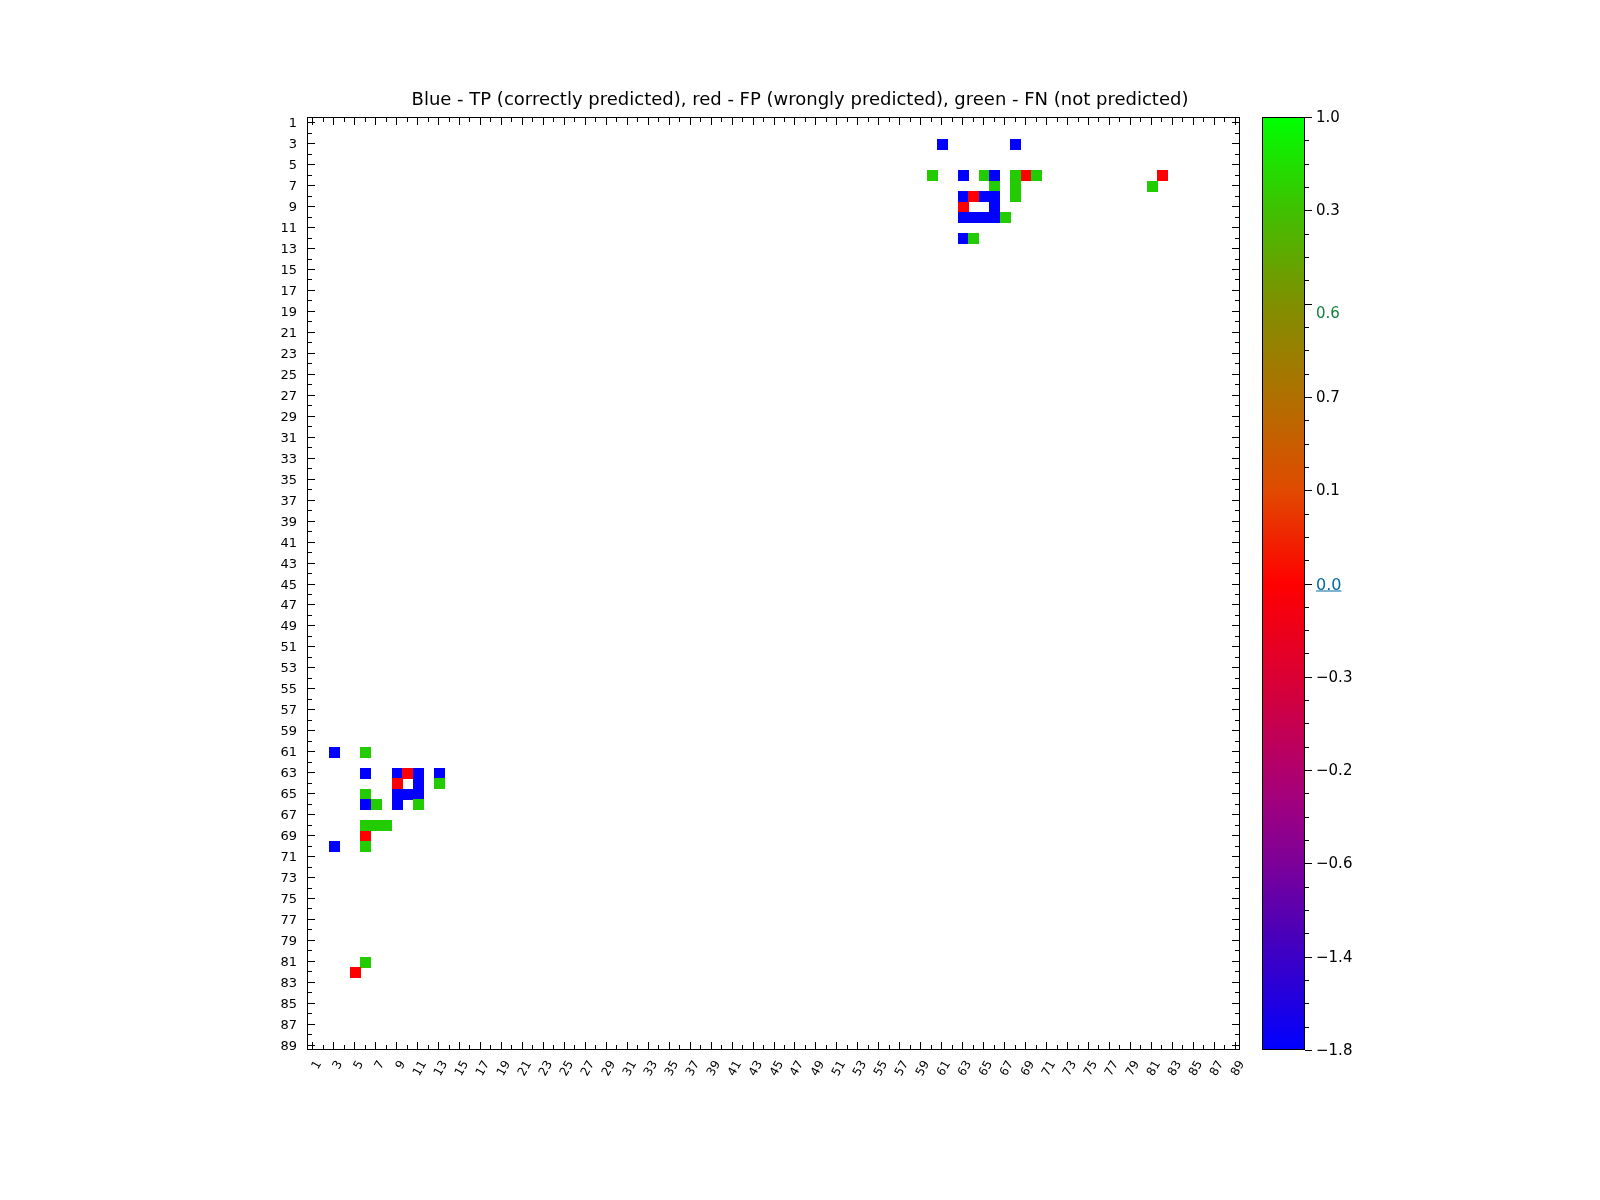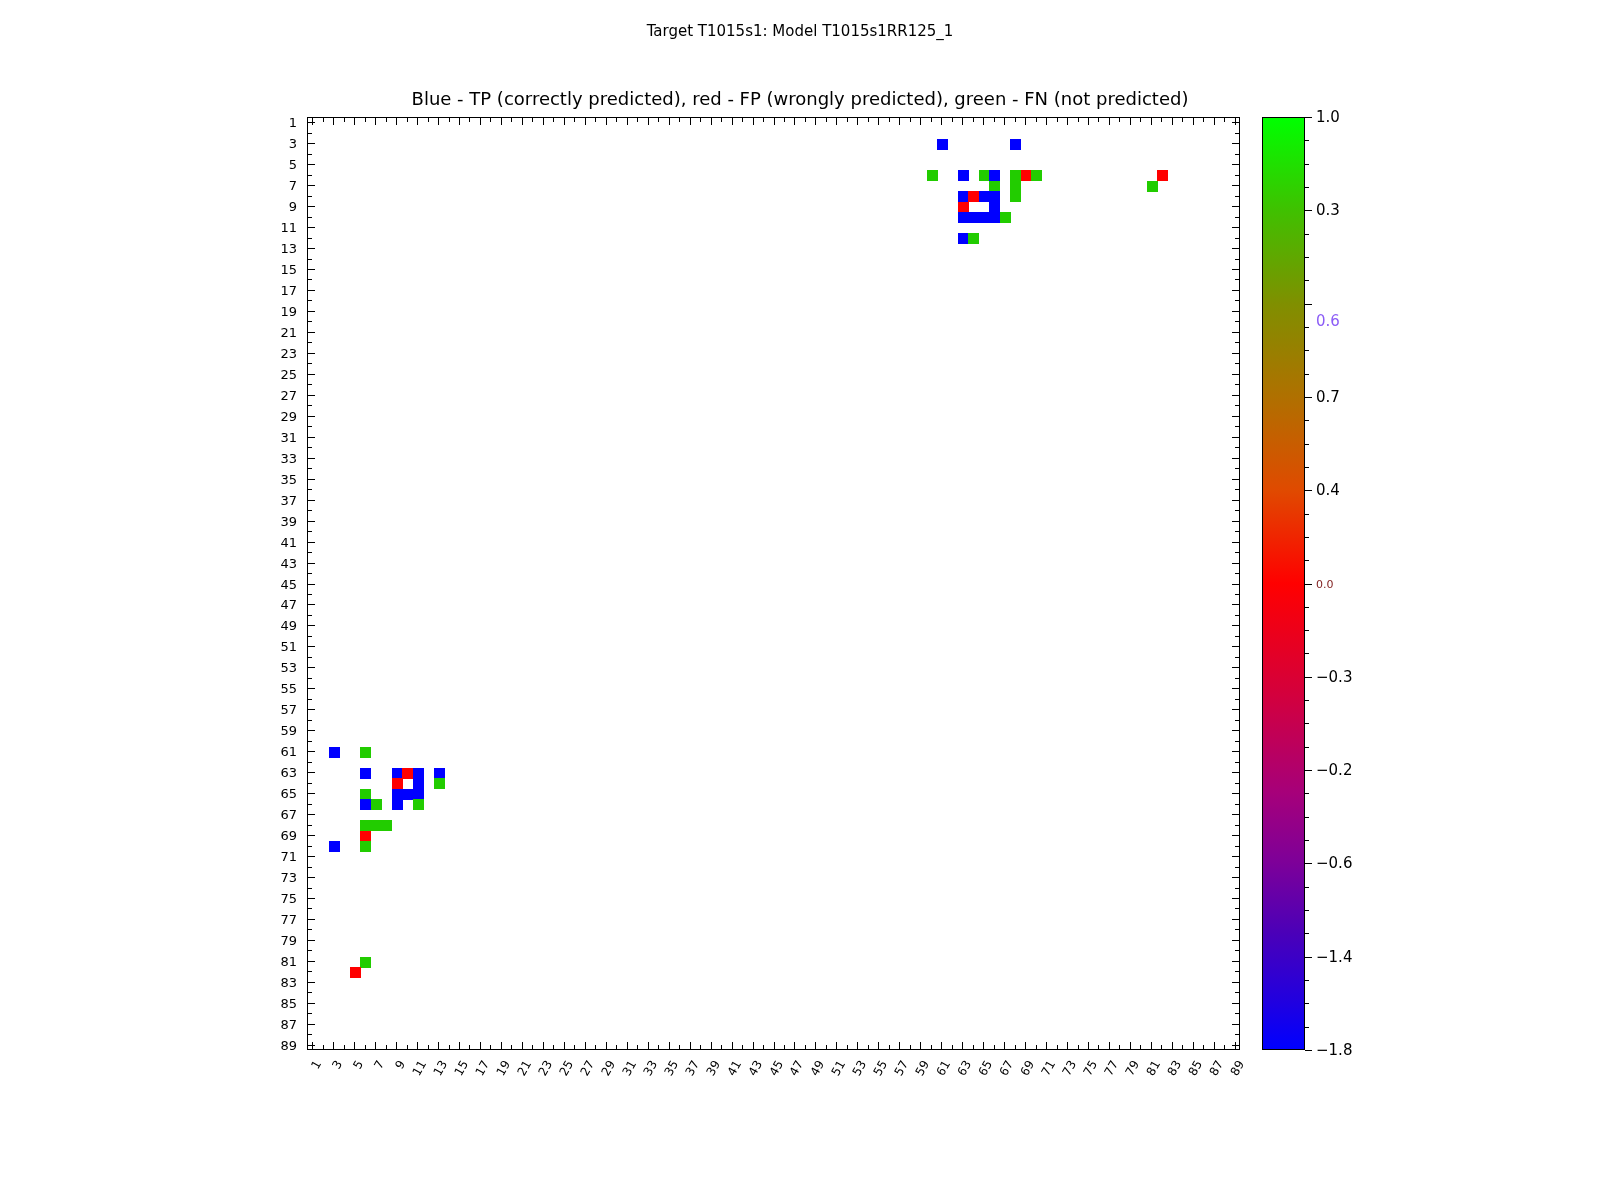--- a/index.html
+++ b/index.html
@@ -57,21 +57,20 @@
       #b07000 70%,
       #808f00 80%,
       #40c000 90%,
       #00ff00 100%);
   }
 </style>
 </head>
 <body>
 
 <div class="title-block">
-  <div class="title-line">Target T1015s1: Model T1015s1RR125_1</div>
 </div>
 
 <div class="subtitle">Blue - TP (correctly predicted), red - FP (wrongly predicted), green - FN (not predicted)</div>
 
 <div id="plot-frame">
   <div id="cells">
       <div class="cell" style="left: 628.989px; top: 20.9663px; width: 11px; height: 11px; background: rgb(0, 0, 255);"></div>
       <div class="cell" style="left: 702.371px; top: 20.9663px; width: 11px; height: 11px; background: rgb(0, 0, 255);"></div>
       <div class="cell" style="left: 618.506px; top: 52.4157px; width: 11px; height: 11px; background: rgb(34, 204, 0);"></div>
       <div class="cell" style="left: 649.955px; top: 52.4157px; width: 11px; height: 11px; background: rgb(0, 0, 255);"></div>
@@ -576,27 +575,27 @@
     <div class="" style="position: absolute; left: 1194.76px; top: 1058px; width: 40px; text-align: right; font-size: 12px; color: rgb(0, 0, 0); transform-origin: right top; transform: rotate(-60deg); white-space: nowrap;">89</div>
   </div>
 
 <div id="colorbar"></div>
 <div id="colorbar-labels">
     <div class="" style="position: absolute; left: 1305px; top: 117px; width: 7px; height: 1px; background: rgb(0, 0, 0);"></div>
     <div class="" style="position: absolute; left: 1316px; top: 117px; font-size: 15px; color: rgb(0, 0, 0); transform: translateY(-50%); white-space: nowrap;">1.0</div>
     <div class="" style="position: absolute; left: 1305px; top: 210.3px; width: 7px; height: 1px; background: rgb(0, 0, 0);"></div>
     <div class="" style="position: absolute; left: 1316px; top: 210.3px; font-size: 15px; color: rgb(0, 0, 0); transform: translateY(-50%); white-space: nowrap;">0.3</div>
     <div class="" style="position: absolute; left: 1305px; top: 303.6px; width: 7px; height: 1px; background: rgb(0, 0, 0);"></div>
-    <div class="" style="position: absolute; left: 1316px; top: 321px; font-size: 15px; color: #8b5cf6; transform: translateY(-50%); white-space: nowrap;">0.6</div>
+    <div class="" style="position: absolute; left: 1316px; top: 313px; font-size: 15px; color: #15803d; transform: translateY(-50%); white-space: nowrap;">0.6</div>
     <div class="" style="position: absolute; left: 1305px; top: 396.9px; width: 7px; height: 1px; background: rgb(0, 0, 0);"></div>
     <div class="" style="position: absolute; left: 1316px; top: 396.9px; font-size: 15px; color: rgb(0, 0, 0); transform: translateY(-50%); white-space: nowrap;">0.7</div>
     <div class="" style="position: absolute; left: 1305px; top: 490.2px; width: 7px; height: 1px; background: rgb(0, 0, 0);"></div>
-    <div class="" style="position: absolute; left: 1316px; top: 490.2px; font-size: 15px; color: rgb(0, 0, 0); transform: translateY(-50%); white-space: nowrap;">0.4</div>
+    <div class="" style="position: absolute; left: 1316px; top: 490.2px; font-size: 15px; color: rgb(0, 0, 0); transform: translateY(-50%); white-space: nowrap;">0.1</div>
     <div class="" style="position: absolute; left: 1305px; top: 583.5px; width: 7px; height: 1px; background: rgb(0, 0, 0);"></div>
-    <div class="" style="position: absolute; left: 1316px; top: 583.5px; font-size: 11px; color: #7f1d1d; transform: translateY(-50%); white-space: nowrap;">0.0</div>
+    <div class="" style="position: absolute; left: 1316px; top: 583.5px; font-size: 16px; color: #0369a1; transform: translateY(-50%); white-space: nowrap; text-decoration: underline;">0.0</div>
     <div class="" style="position: absolute; left: 1305px; top: 676.8px; width: 7px; height: 1px; background: rgb(0, 0, 0);"></div>
     <div class="" style="position: absolute; left: 1316px; top: 676.8px; font-size: 15px; color: rgb(0, 0, 0); transform: translateY(-50%); white-space: nowrap;">−0.3</div>
     <div class="" style="position: absolute; left: 1305px; top: 770.1px; width: 7px; height: 1px; background: rgb(0, 0, 0);"></div>
     <div class="" style="position: absolute; left: 1316px; top: 770.1px; font-size: 15px; color: rgb(0, 0, 0); transform: translateY(-50%); white-space: nowrap;">−0.2</div>
     <div class="" style="position: absolute; left: 1305px; top: 863.4px; width: 7px; height: 1px; background: rgb(0, 0, 0);"></div>
     <div class="" style="position: absolute; left: 1316px; top: 863.4px; font-size: 15px; color: rgb(0, 0, 0); transform: translateY(-50%); white-space: nowrap;">−0.6</div>
     <div class="" style="position: absolute; left: 1305px; top: 956.7px; width: 7px; height: 1px; background: rgb(0, 0, 0);"></div>
     <div class="" style="position: absolute; left: 1316px; top: 956.7px; font-size: 15px; color: rgb(0, 0, 0); transform: translateY(-50%); white-space: nowrap;">−1.4</div>
     <div class="" style="position: absolute; left: 1305px; top: 1050px; width: 7px; height: 1px; background: rgb(0, 0, 0);"></div>
     <div class="" style="position: absolute; left: 1316px; top: 1050px; font-size: 15px; color: rgb(0, 0, 0); transform: translateY(-50%); white-space: nowrap;">−1.8</div>

